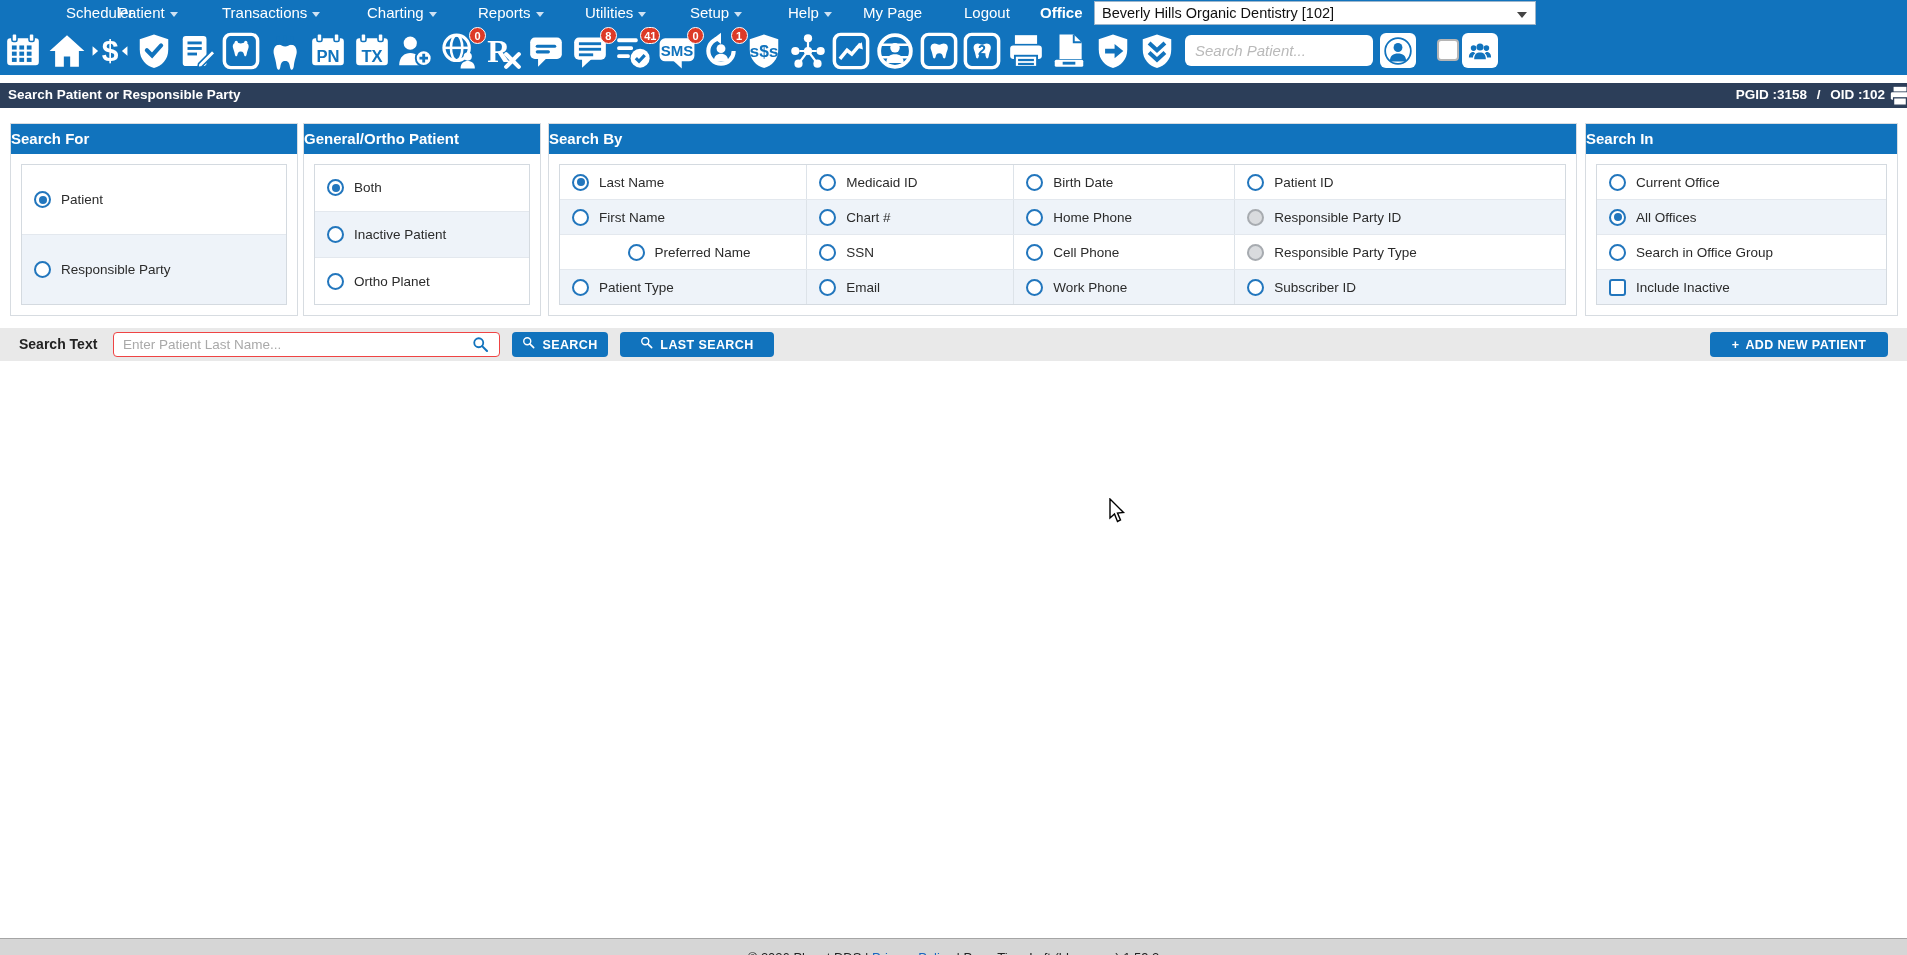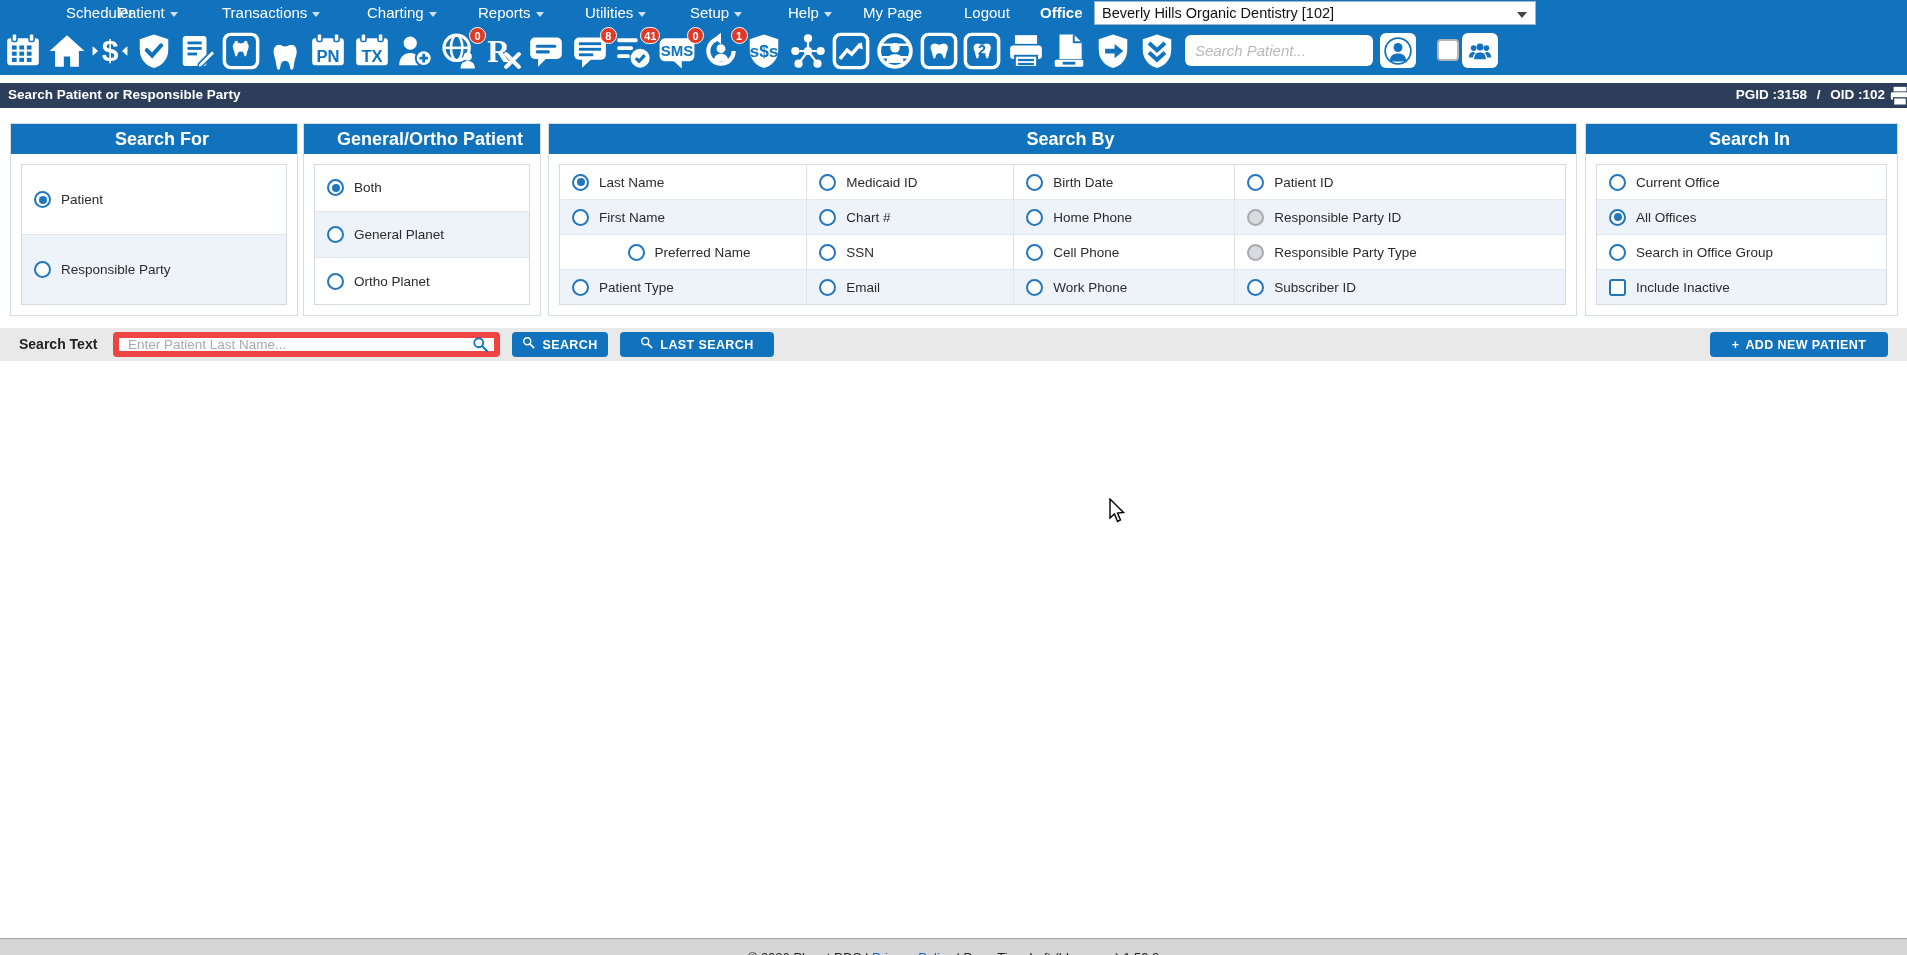--- a/index.html
+++ b/index.html
@@ -34,22 +34,22 @@
   #tb-checkbox{position:absolute;left:1437px;top:12px;width:22px;height:22px;background:#fff;border:2px solid #b5b5b5;
           border-radius:4px;box-sizing:border-box;cursor:pointer;}
   
   #titlebar{position:absolute;left:0;top:83px;width:1907px;height:25px;background:#2c3e59;color:#fff;}
   #page-title{position:absolute;left:8px;top:4px;font-size:13.5px;font-weight:bold;text-align:center;}
   #pgid-box{position:absolute;right:22px;top:4px;font-size:13.5px;font-weight:bold;white-space:nowrap;}
   #pgid-box span{margin-left:6px;}
   #titlebar-print{position:absolute;right:-6px;top:2px;width:26px;height:22px;}
   
   .panel{position:absolute;top:123px;border:1px solid #d7dce1;box-sizing:border-box;background:#fff;}
-  .panel-h{height:30px;background:#1173bd;color:#fff;font-size:18px;font-weight:bold;line-height:30px;
-           padding-left:16px;text-align:center;}
+  .panel-h{height:30px;background:#1173bd;color:#fff;font-size:15px;font-weight:bold;line-height:30px;
+           padding-left:0;}
   .opt-box{position:absolute;left:10px;right:10px;top:40px;bottom:10px;border:1px solid #d4dae0;box-sizing:border-box;
            display:flex;flex-direction:column;}
   .opt-row{flex:1;display:flex;align-items:center;padding-left:12px;border-bottom:1px solid #e3e8ee;cursor:pointer;}
   .opt-row:last-child{border-bottom:none;}
   .opt-row.alt{background:#eef3f9;}
   .opt-label{font-size:13.5px;color:#2b2b2b;margin-left:10px;}
   .radio{width:17px;height:17px;border:2px solid #2276bd;border-radius:50%;background:#fff;box-sizing:border-box;
          position:relative;flex:none;}
   .radio.sel::after{content:"";position:absolute;left:2.5px;top:2.5px;width:8px;height:8px;border-radius:50%;background:#2276bd;}
   .radio.dis{border-color:#a7abb0;background:#d9dbde;}
@@ -58,21 +58,21 @@
   #searchby-grid{position:absolute;left:10px;right:10px;top:40px;bottom:10px;border:1px solid #d4dae0;
                  display:flex;flex-direction:column;}
   .sb-row{flex:1;display:flex;border-bottom:1px solid #e3e8ee;}
   .sb-row:last-child{border-bottom:none;}
   .sb-row.alt{background:#eef3f9;}
   .sb-cell{display:flex;align-items:center;padding-left:12px;border-right:1px solid #dde3e9;box-sizing:border-box;cursor:pointer;}
   .sb-cell:last-child{border-right:none;}
   
   #search-band{position:absolute;left:0;top:328px;width:1907px;height:33px;background:#e9e9e9;}
   #search-text-label{position:absolute;left:19px;top:8px;font-size:14px;font-weight:bold;color:#222;}
-  #search-input{position:absolute;left:113px;top:4px;width:387px;height:25px;border:6px solid #ef4444;border-radius:4px;
+  #search-input{position:absolute;left:113px;top:4px;width:387px;height:25px;border:1px solid #ef4444;border-radius:4px;
         padding:0 30px 0 9px;font-size:13.5px;color:#444;box-sizing:border-box;outline:none;background:#fff;
         font-family:"Liberation Sans",sans-serif;}
   #search-input::placeholder{color:#a9a9a9;}
   #search-input-mag{position:absolute;left:472px;top:8px;width:18px;height:18px;}
   .blue-btn{position:absolute;top:4px;height:25px;background:#1173bd;border:none;border-radius:4px;color:#fff;
         font-size:12.5px;font-weight:bold;letter-spacing:.4px;cursor:pointer;display:flex;align-items:center;
         justify-content:center;gap:6px;font-family:"Liberation Sans",sans-serif;padding:0 12px;}
   .blue-btn svg{width:14px;height:14px;}
   #btn-search{left:512px;width:96px;}
   #btn-last-search{left:620px;width:154px;}
@@ -388,21 +388,21 @@
 
   <div class="panel" id="panel-general-ortho" style="left:303px;width:238px;height:193px;">
     <div class="panel-h">General/Ortho Patient</div>
     <div class="opt-box" id="general-ortho-options">
         <div class="opt-row">
           <span class="radio sel"></span>
           <span class="opt-label">Both</span>
         </div>
         <div class="opt-row alt">
           <span class="radio"></span>
-          <span class="opt-label">General Planet</span>
+          <span class="opt-label">Inactive Patient</span>
         </div>
         <div class="opt-row">
           <span class="radio"></span>
           <span class="opt-label">Ortho Planet</span>
         </div>
       </div>
   </div>
 
   <div class="panel" id="panel-search-by" style="left:548px;width:1029px;height:193px;">
     <div class="panel-h">Search By</div>

